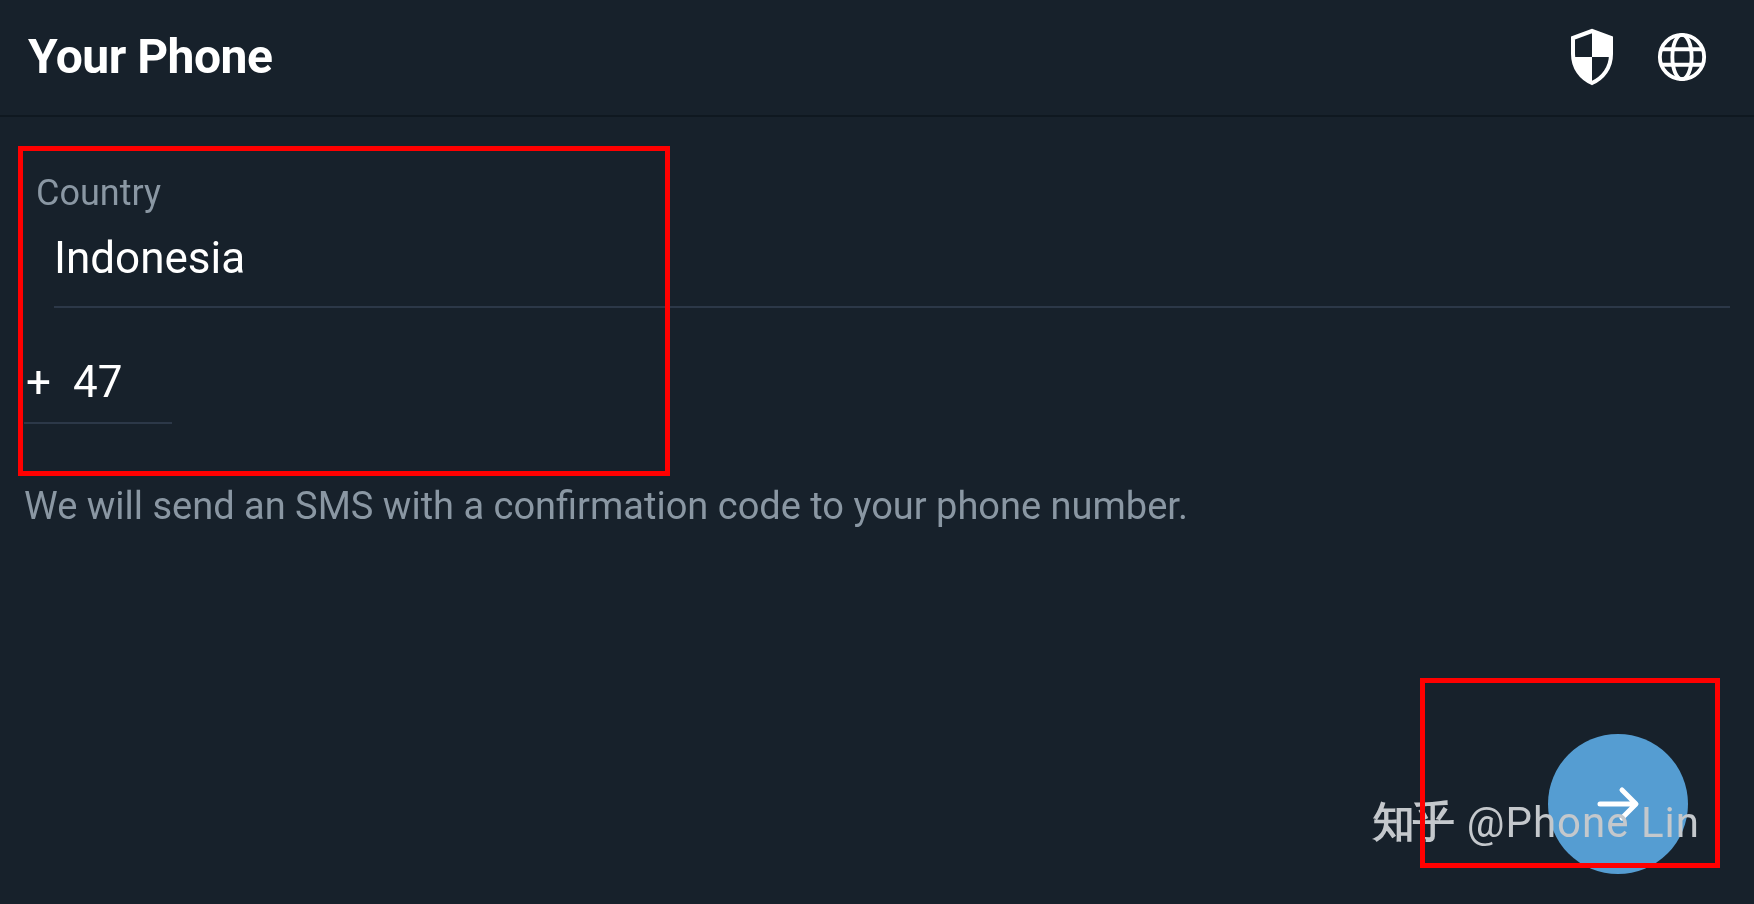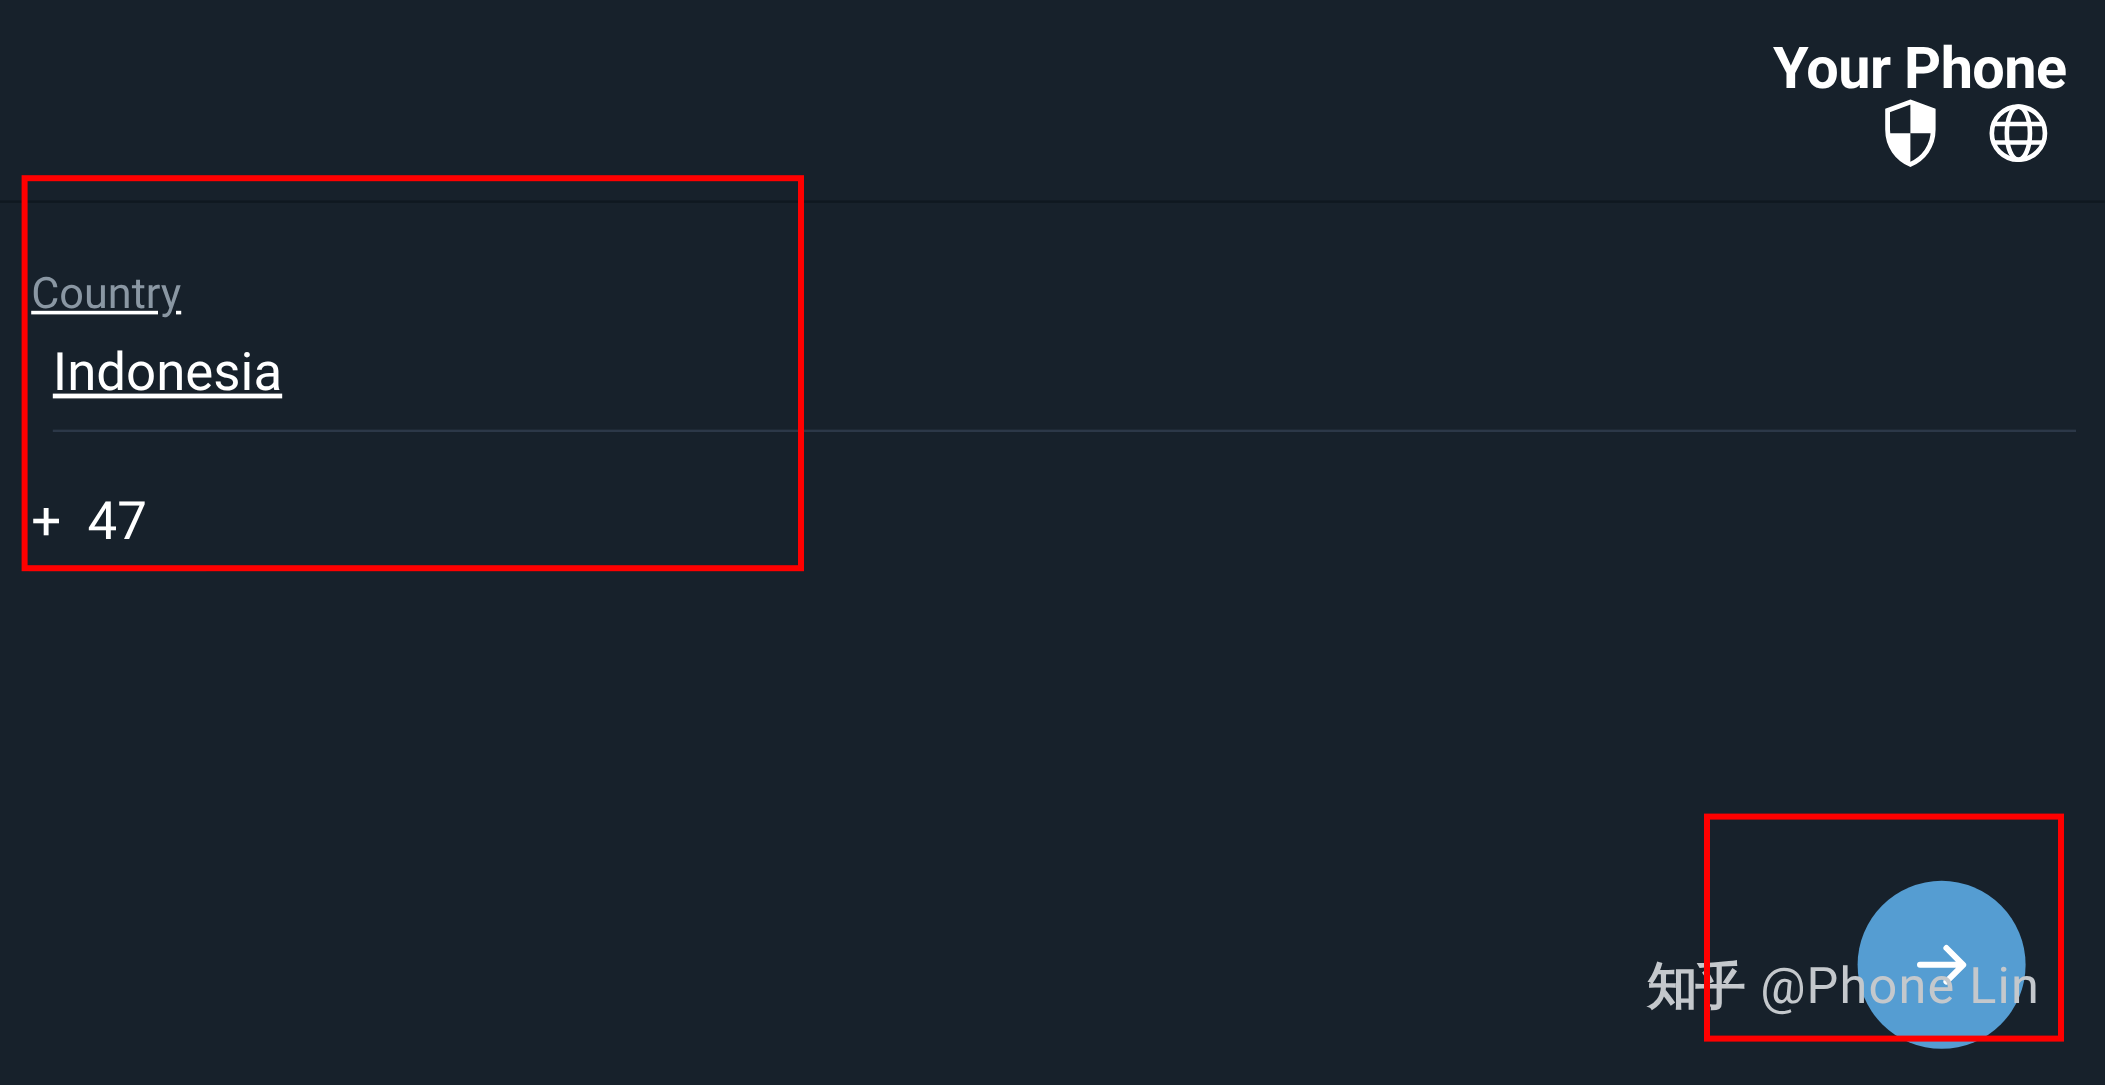--- a/index.html
+++ b/index.html
@@ -11,25 +11,24 @@
       width: 1754px;
       height: 904px;
       background: #17212b;
       font-family: -apple-system, BlinkMacSystemFont, "Segoe UI", Roboto, sans-serif;
       color: #ffffff;
       overflow: hidden;
       position: relative;
     }
     .header {
       display: flex;
-      align-items: flex-end;
+      align-items: center;
       justify-content: space-between;
       padding: 28px 32px 30px 28px;
       border-bottom: 2px solid #0f1820;
-      flex-direction: column;
     }
     .header-title {
       font-size: 48px;
       font-weight: 700;
       color: #ffffff;
       letter-spacing: -0.5px;
     }
     .header-icons {
       display: flex;
       gap: 38px;
@@ -51,22 +50,21 @@
       left: 18px;
       top: 146px;
       width: 652px;
       height: 330px;
       border: 5px solid #ff0000;
       pointer-events: none;
       z-index: 10;
     }
     .country-section {
       padding-top: 55px;
-      padding-left: 2px;
-      text-decoration: underline;
+      padding-left: 12px;
     }
     .country-label {
       font-size: 36px;
       color: #8a97a3;
       font-weight: 400;
       margin-bottom: 18px;
     }
     .country-value {
       font-size: 44px;
       color: #ffffff;
@@ -206,20 +204,21 @@
     <div class="country-value">Indonesia</div>
   </div>
 
   <div class="phone-section">
     <div class="country-code">
       <span class="plus-sign">+</span>
       <span>47</span>
     </div>
   </div>
 
+  <div class="info-text">We will send an SMS with a confirmation code to your phone number.</div>
 </div>
 
 <div class="watermark">
   <span class="zhihu-text">知乎</span>
   <span>@Phone Lin</span>
 </div>
 
 <button class="next-button">
   <svg width="60" height="60" viewBox="0 0 60 60" fill="none">
     <path d="M12 30 L46 30 M34 16 L48 30 L34 44" stroke="#ffffff" stroke-width="5" stroke-linecap="round" stroke-linejoin="round"></path>

